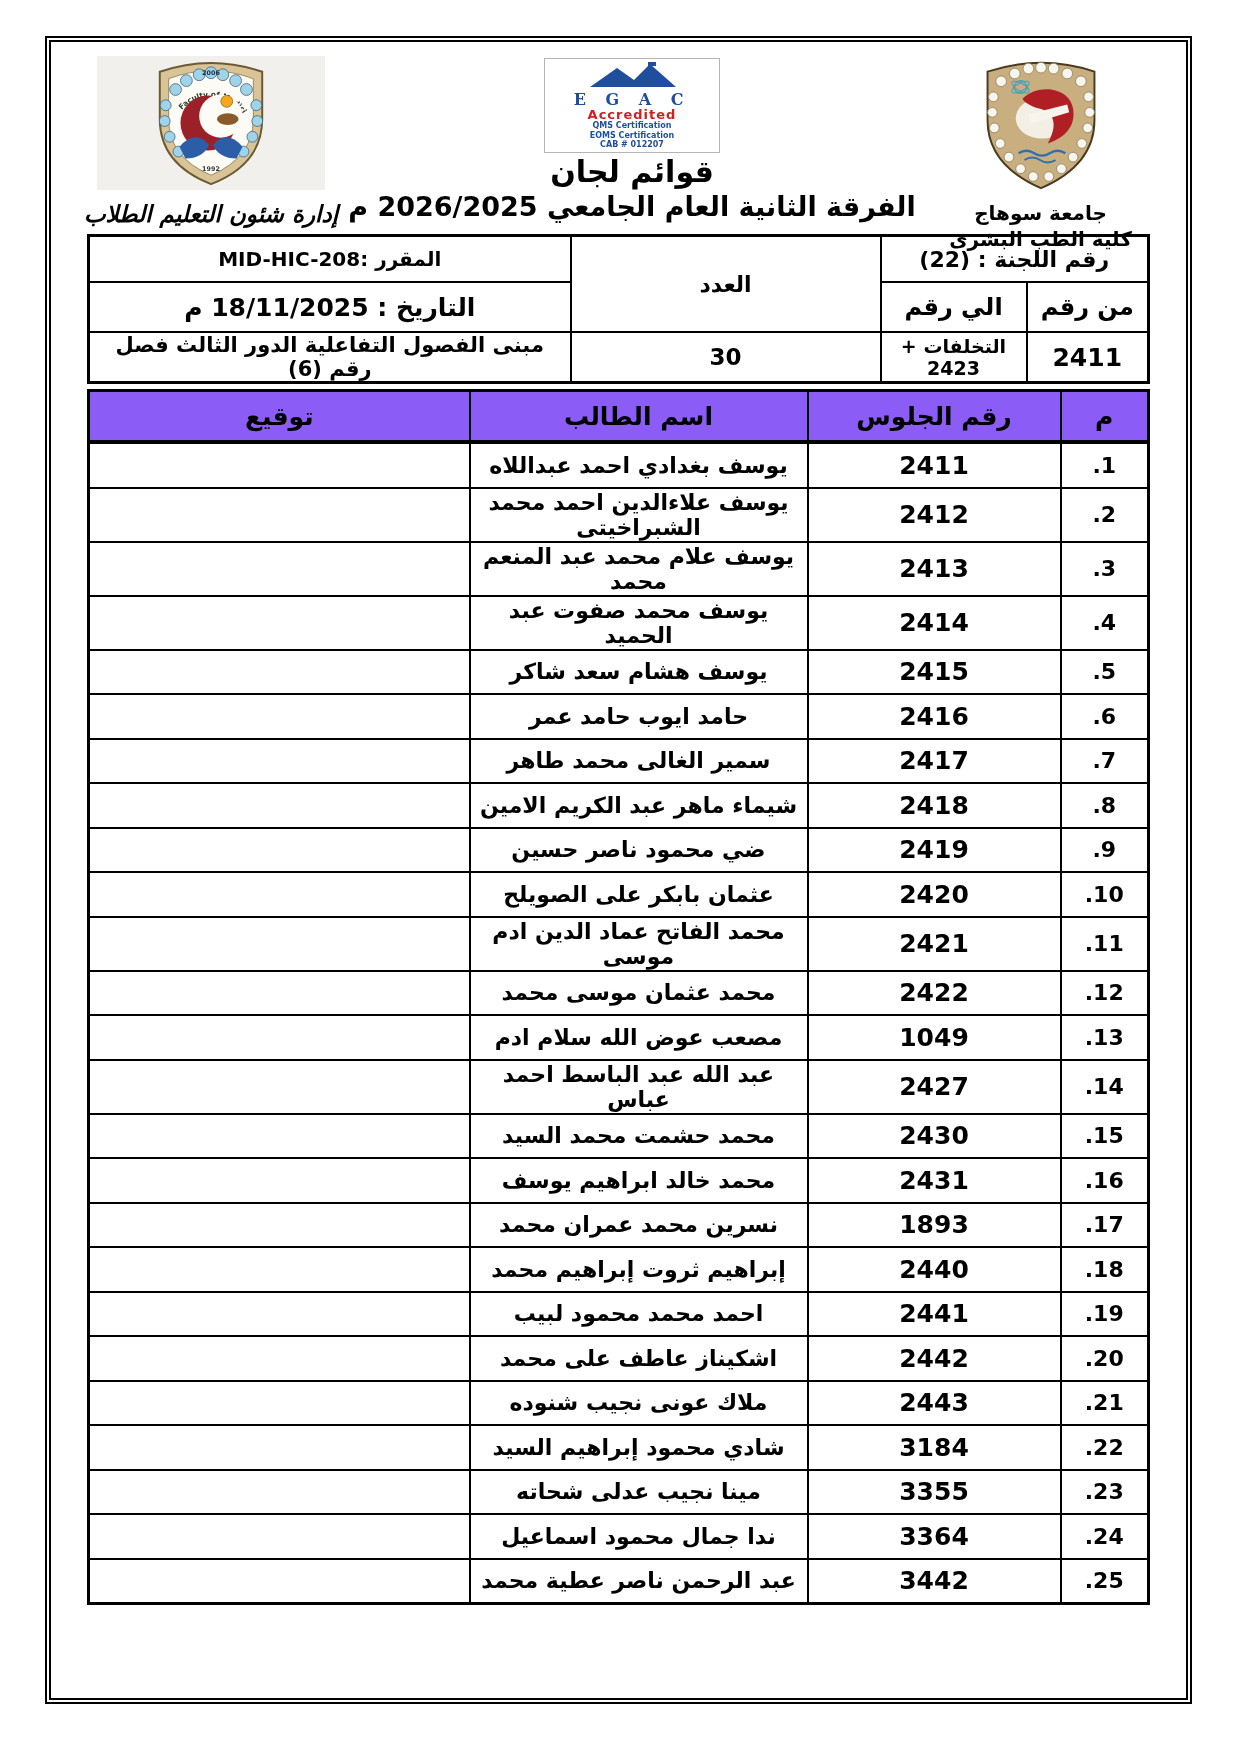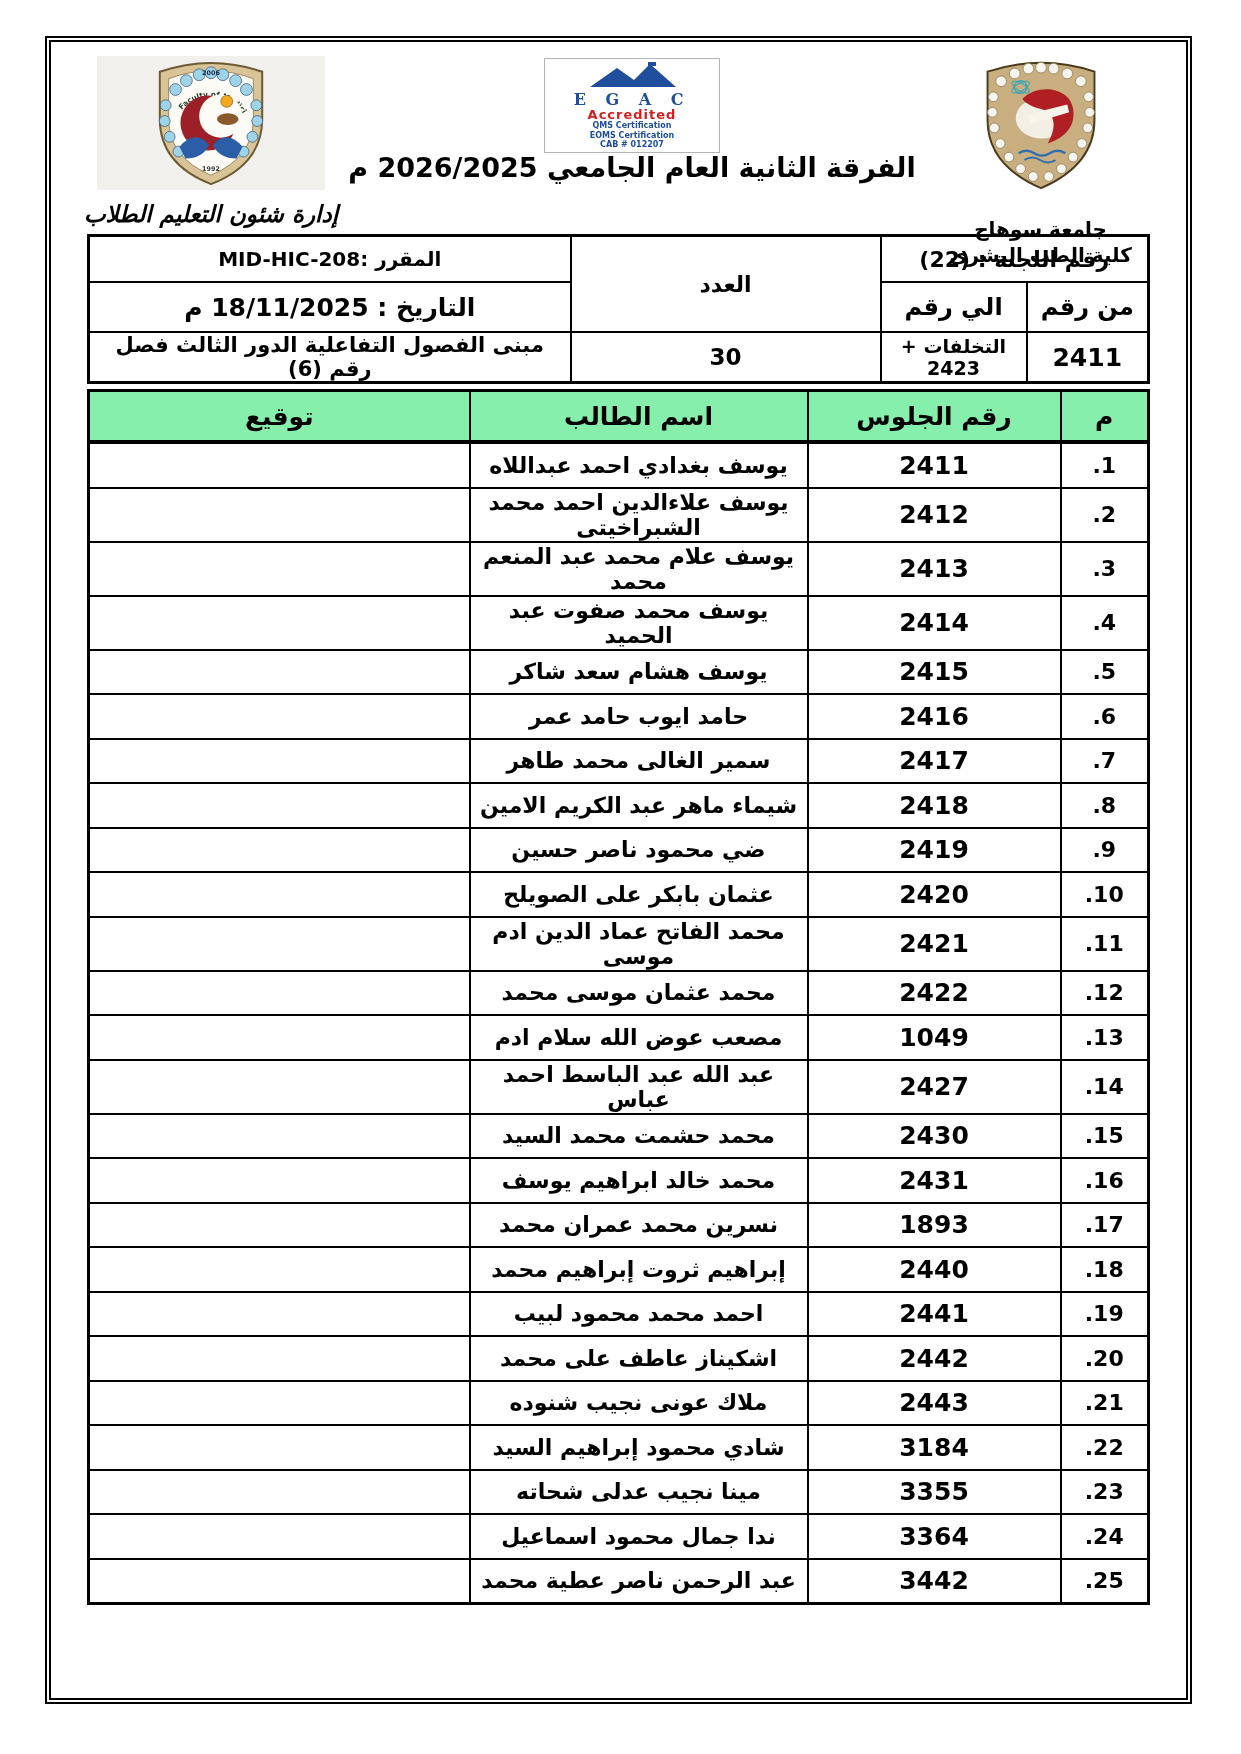--- a/index.html
+++ b/index.html
@@ -22,39 +22,39 @@
   .egac-box{width:170px;border:1px solid #b5b5b5;background:#fff;padding:3px 2px 2px;line-height:1.05;}
   .egac-name{font-family:"DejaVu Serif","Liberation Serif",serif;color:#1f4f9c;font-size:16px;letter-spacing:7px;}
   .egac-acc{color:#cf2020;font-size:13px;letter-spacing:1px;margin-top:-1px;}
   .egac-small{color:#1f4f9c;font-size:8px;line-height:1.2;}
   .aja-box{width:152px;border:3px solid #2a6db5;border-radius:8px;padding:2px 2px 3px;position:relative;line-height:1.1;}
   .aja-name{position:absolute;top:26px;left:0;right:0;font-size:21px;font-style:italic;color:#17417e;letter-spacing:8px;text-shadow:1px 1px 0 #fff,-1px -1px 0 #fff;}
   .aja-iso{color:#1f4f9c;font-size:11.5px;line-height:1.25;}
   .doc-title{font-size:30px;margin-top:4px;direction:rtl;}
   .doc-subtitle{font-size:27px;margin-top:2px;direction:rtl;}
   .uni-block{width:235px;text-align:center;}
-  .uni-caption{font-size:20px;line-height:1.3;direction:rtl;margin-top:18px;}
+  .uni-caption{font-size:20px;line-height:1.3;direction:rtl;margin-top:2px;}
   
   table{border-collapse:collapse;table-layout:fixed;direction:rtl;}
   .info-table{width:1060px;margin:2px auto 0;border:3px solid #000;}
   .info-table td{border:2px solid #000;text-align:center;vertical-align:middle;padding:0 4px;}
   .r1 td{height:44px;}
   .r2 td{height:48px;}
   .r3 td{height:48px;}
   .cell-committee{font-size:22px;}
   .cell-course{font-size:20px;}
   .cell-date{font-size:25px;}
   .cell-count-label{font-size:22px;}
   .cell-fromto{font-size:24px;}
   .cell-from-val{font-size:25px;}
   .cell-to-val{font-size:19px;}
   .cell-count-val{font-size:23px;}
   .cell-location{font-size:21px;}
   .main-table{width:1060px;margin:5px auto 0;border:3px solid #000;}
-  .main-table th{background:#86efac;border:2px solid #000;border-bottom:4px solid #000;border-top:3px solid #000;height:46px;font-size:25px;}
+  .main-table th{background:#8b5cf6;border:2px solid #000;border-bottom:4px solid #000;border-top:3px solid #000;height:46px;font-size:25px;}
   .main-table td{border:2px solid #000;height:40.5px;text-align:center;vertical-align:middle;}
   .c-serial{font-size:22px;}
   .c-seat{font-size:25px;}
   .c-name{font-size:22px;}
   svg text{font-weight:bold;}
 </style>
 </head>
 <body>
 
 <div class="frame">
@@ -106,20 +106,21 @@
             <rect x="76" y="0" width="8" height="4" fill="#1f4f9c"></rect>
             <line x1="78" y1="0" x2="78" y2="8" stroke="#1f4f9c" stroke-width="1.5"></line>
           </svg>
           <div class="egac-name">E G A C</div>
           <div class="egac-acc">Accredited</div>
           <div class="egac-small">QMS Certification</div>
           <div class="egac-small">EOMS Certification</div>
           <div class="egac-small">CAB # 012207</div>
         </div>
       </div>
+      <div class="doc-title">قوائم لجان</div>
       <div class="doc-subtitle">الفرقة الثانية العام الجامعي 2026/2025 م</div>
     </div>
 
     <div class="uni-block">
       <svg width="128" height="138" viewBox="0 0 130 142">
         <path d="M10,16 Q65,-2 120,16 L120,66 Q120,112 65,136 Q10,112 10,66 Z" fill="#c9ae80" stroke="#4a3b1e" stroke-width="2"></path>
         <g fill="#f7f5ef" stroke="#8c7b52" stroke-width="0.8">
           <circle cx="24" cy="26" r="5.5"></circle>
             <circle cx="38" cy="18" r="5.5"></circle>
             <circle cx="52" cy="13" r="5.5"></circle>

